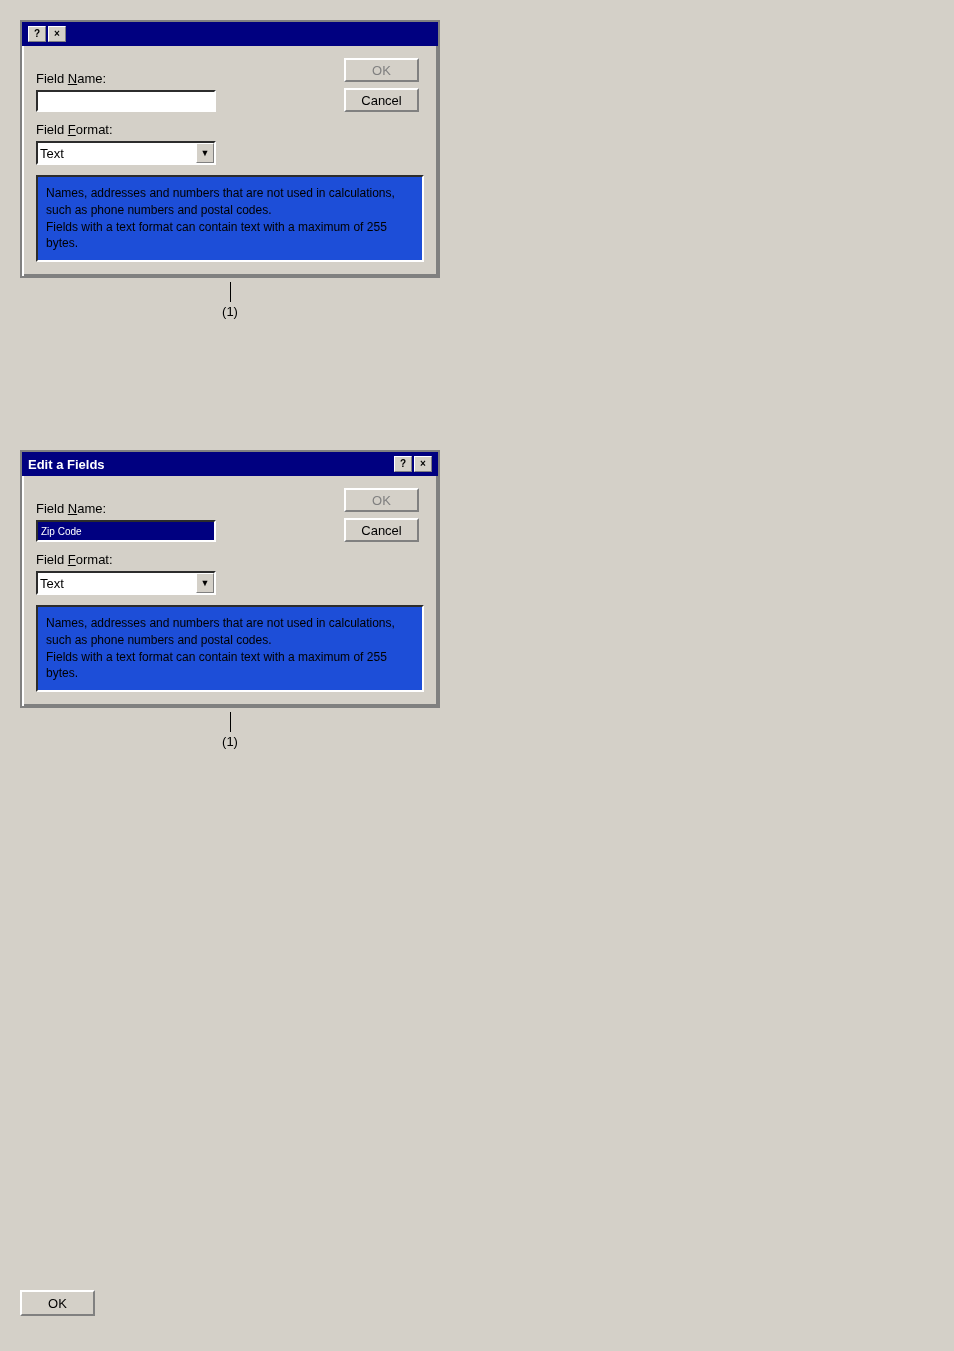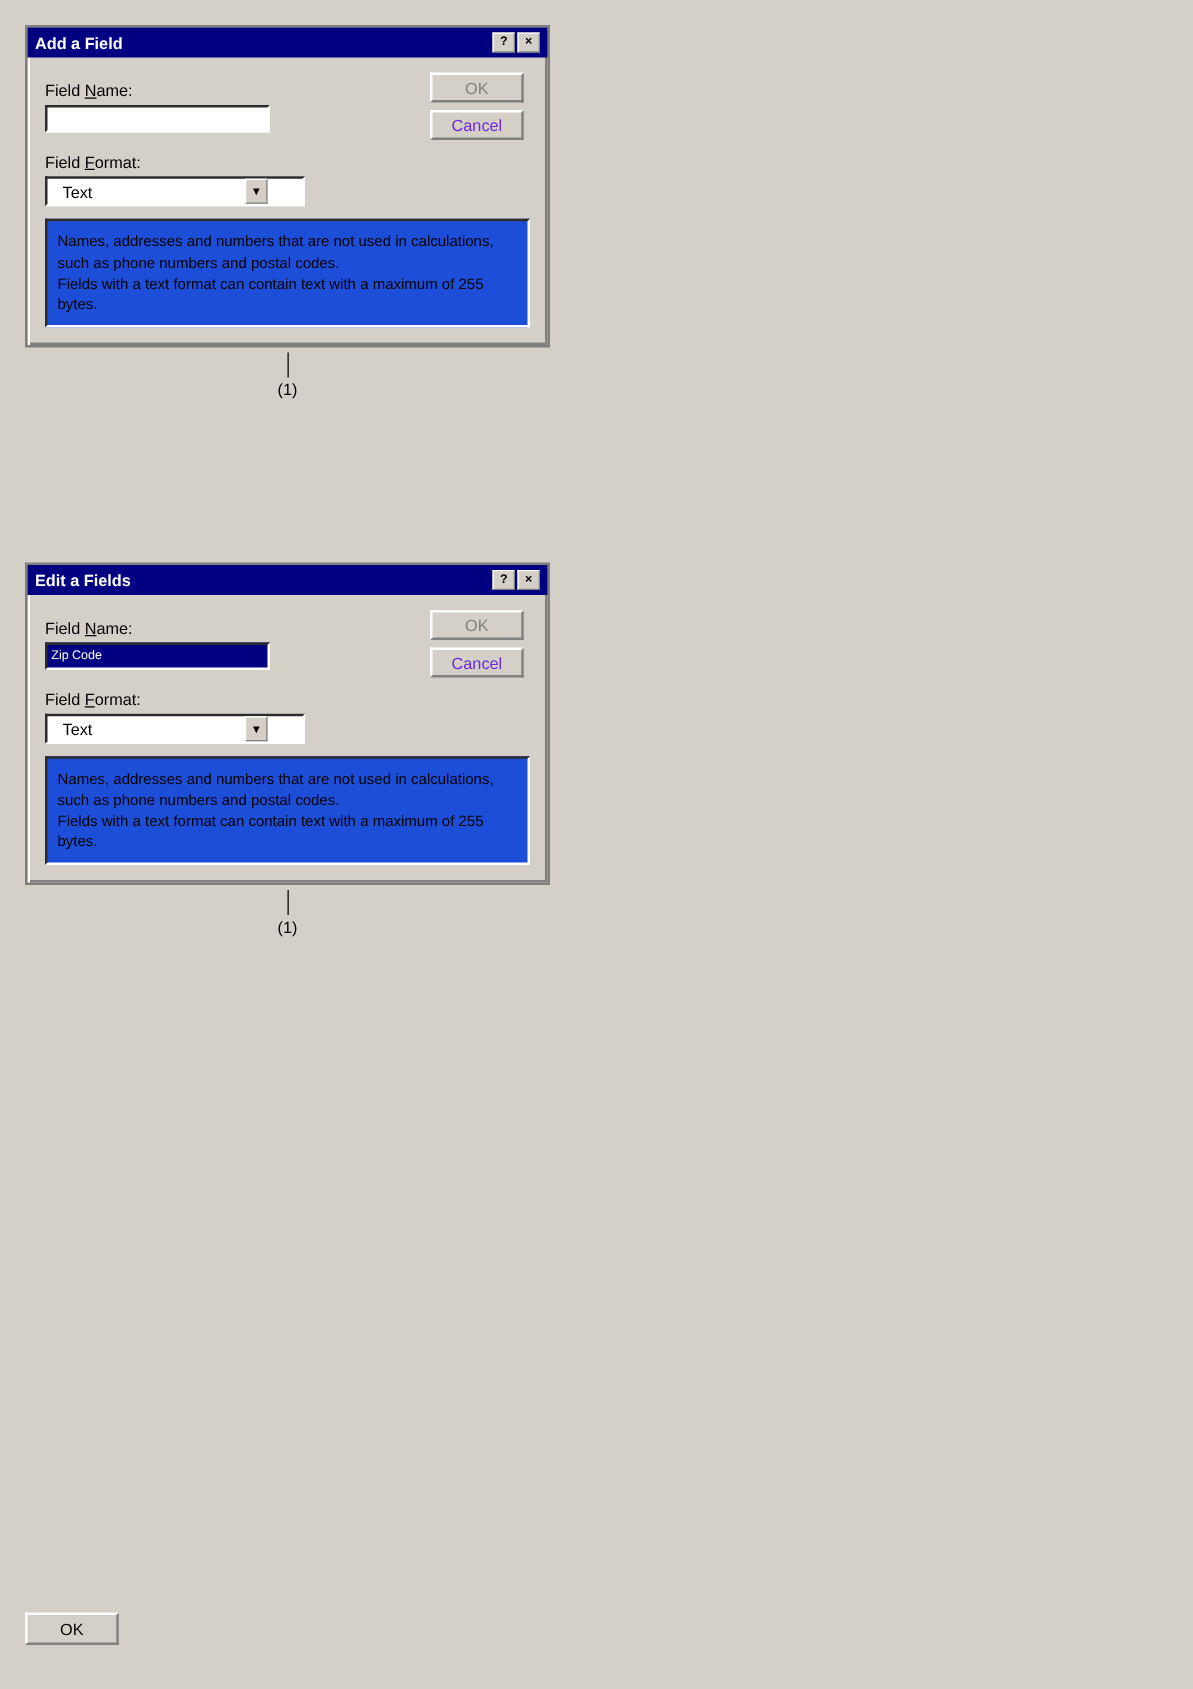--- a/index.html
+++ b/index.html
@@ -66,21 +66,21 @@
       cursor: pointer;
       line-height: 1;
     }
 
     .dialog-body {
       padding: 12px 14px 14px 14px;
     }
 
     .field-row {
       display: flex;
-      align-items: center;
+      align-items: flex-end;
       gap: 10px;
       margin-bottom: 10px;
     }
 
     .field-left {
       flex: 1;
     }
 
     .field-right {
       display: flex;
@@ -124,49 +124,49 @@
       border: 2px solid;
       border-top-color: #ffffff;
       border-left-color: #ffffff;
       border-bottom-color: #808080;
       border-right-color: #808080;
       font-size: 13px;
       cursor: pointer;
       display: flex;
       align-items: center;
       justify-content: center;
-      color: #6d28d9;
+      color: #000000;
     }
 
     .win-button:disabled, .win-button.disabled {
       color: #808080;
       cursor: default;
     }
 
     .win-button.ok-btn {
       color: #808080;
     }
 
     .select-wrapper {
       position: relative;
       display: inline-block;
       width: 180px;
     }
 
     .field-select {
-      width: 208px;
+      width: 180px;
       height: 24px;
       border: 2px inset;
       border-top-color: #808080;
       border-left-color: #808080;
       border-bottom-color: #ffffff;
       border-right-color: #ffffff;
       background-color: #ffffff;
       font-size: 13px;
-      padding: 1px 12px;
+      padding: 1px 2px;
       appearance: none;
       -webkit-appearance: none;
       cursor: pointer;
       outline: none;
     }
 
     .dropdown-arrow {
       position: absolute;
       right: 2px;
       top: 2px;
@@ -235,21 +235,20 @@
       align-items: center;
       justify-content: center;
     }
   </style>
 </head>
 <body>
 
 <div class="dialog-wrapper" style="top: 20px;">
   <div class="dialog">
     <div class="dialog-titlebar">
-      <span class="titlebar-title">Add a Field</span>
       <div class="titlebar-buttons">
         <div class="titlebar-btn">?</div>
         <div class="titlebar-btn">×</div>
       </div>
     </div>
     <div class="dialog-body">
       <div class="field-row">
         <div class="field-left">
           <div class="field-label">Field <span>N</span>ame:</div>
           <input type="text" class="text-input" value="" style="">

